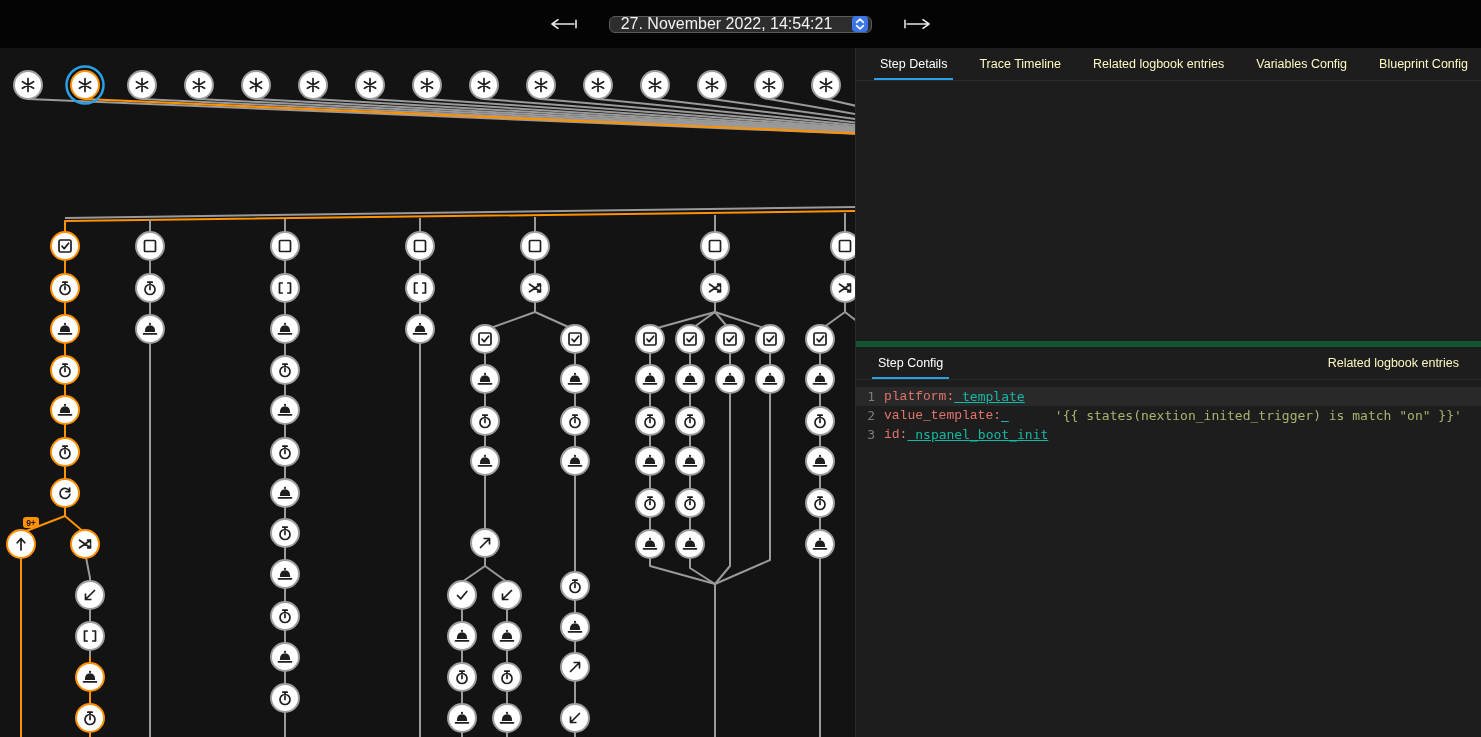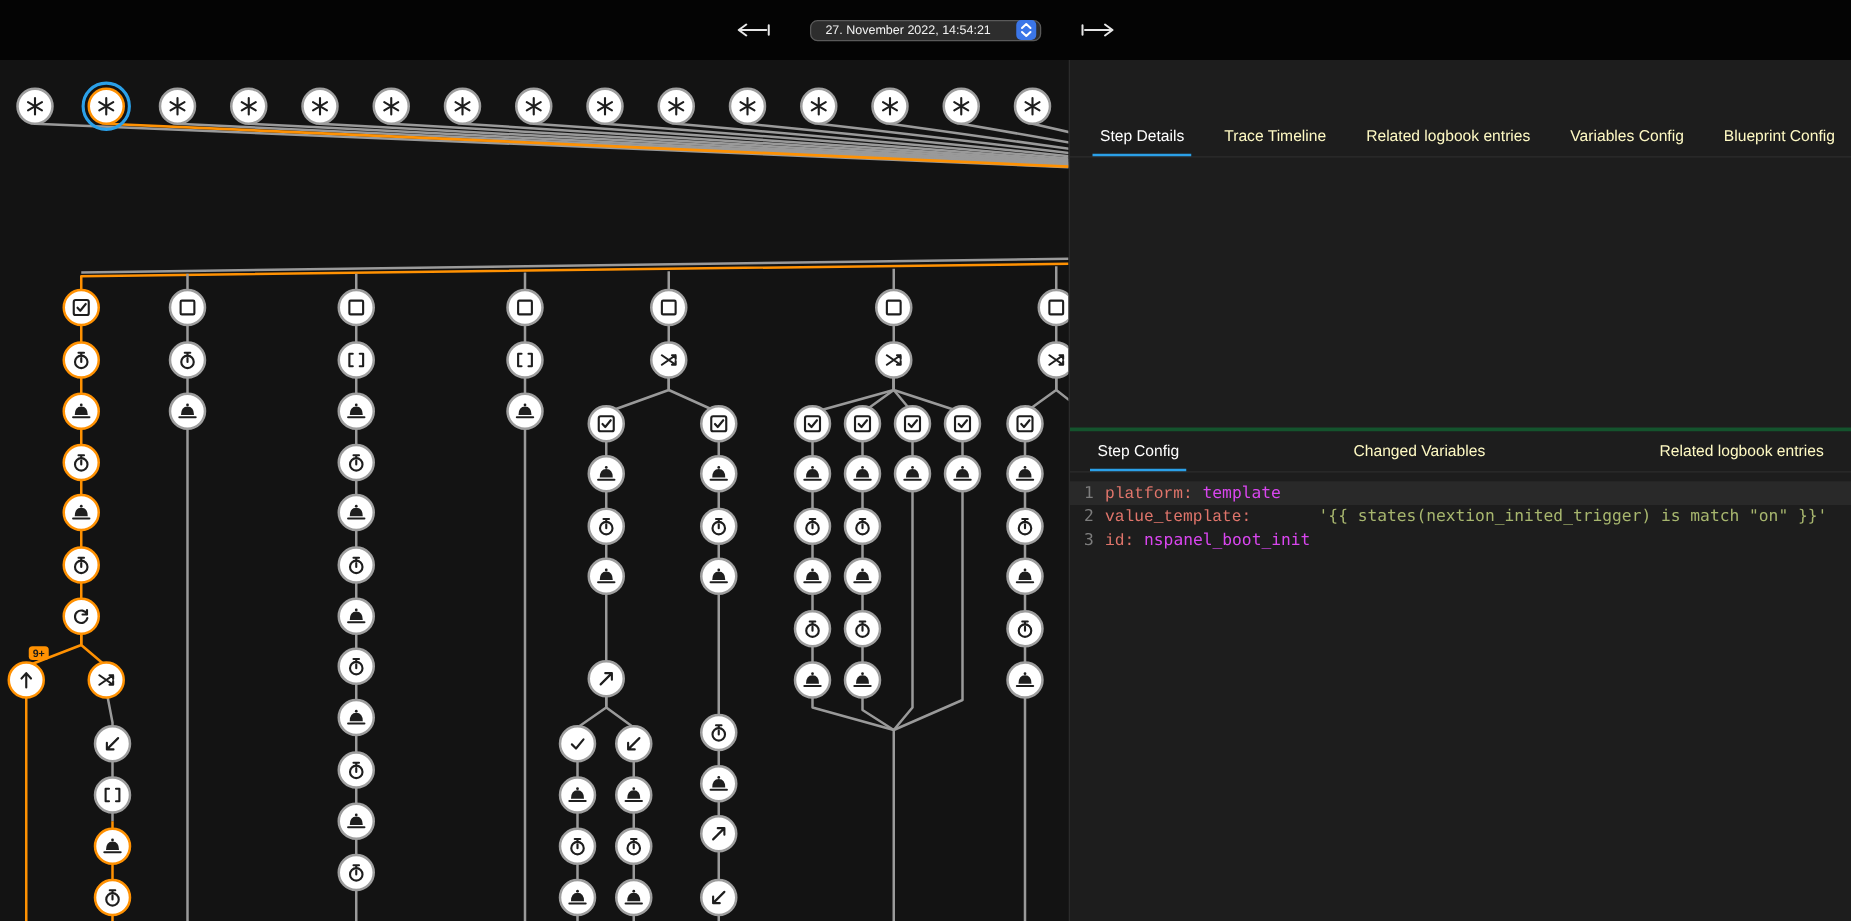--- a/index.html
+++ b/index.html
@@ -15,38 +15,38 @@
     position:absolute; top:0; left:0; width:1481px; height:48px;
     background:#040404; display:flex; align-items:center; justify-content:center; gap:24px;
   }
   .nav-arrow {
     background:none; border:none; padding:4px 6px; cursor:pointer; display:flex; align-items:center;
   }
   .run-select {
     display:flex; align-items:center; gap:20px;
     background:#2d2d2d; border:0.5px solid #5a5a5a; border-radius:6px;
     padding:2px 3px 2px 11px; cursor:pointer;
-    font-size:10px; color:#f2f2f2; height:17px;
+    font-size:16px; color:#f2f2f2; height:17px;
   }
   .stepper {
     width:16px; height:16px; border-radius:4px; background:#3b76e8;
     display:flex; align-items:center; justify-content:center; flex:none;
   }
   
   .graph {
     position:absolute; top:48px; left:0; width:855px; height:689px;
     background:#131313; overflow:hidden;
   }
   .graph svg { display:block; }
   
   .details {
     position:absolute; top:48px; left:855px; width:626px; height:689px;
     background:#1d1d1d; border-left:1px solid #2b2b2b;
   }
-  .panel-top { height:252px; border-bottom:3px solid #14532d;margin-top:45px; }
+  .panel-top { height:299px; border-bottom:6px solid #14532d; }
   .tabbar {
     display:flex; align-items:stretch; height:33px;
     border-bottom:1px solid #2d2d2d;
   }
   .tabbar.spread { justify-content:space-between; padding:0 8px; }
   .tabbar.left { justify-content:space-between; padding:0 6px; }
   .tab {
     background:none; border:none; color:#fef9c3; font-size:12.5px;
     padding:0 16px; cursor:pointer; position:relative; font-family:inherit;
     white-space:nowrap;
@@ -59,21 +59,21 @@
   .panel-body p { margin:0; padding:21px 16px; font-size:14.5px; color:#ededed; }
   
   .code {
     font-family:"DejaVu Sans Mono", monospace;
     font-size:13px; line-height:19px; padding:7px 0 0 0;
   }
   .code-row { display:flex; white-space:pre; }
   .code-row.hl { background:rgba(255,255,255,0.055); }
   .gutter { width:28px; text-align:right; color:#7d7d7d; padding-right:9px; flex:none; }
   .tok-key { color:#e0756b;font-family:Liberation Mono, monospace; }
-  .tok-plain { color:#d946ef; }
+  .tok-plain { color:#14b8a6;text-decoration:underline; }
   .tok-string { color:#a7b66e;margin-left:46px; }
 </style>
 </head>
 <body>
 
 <header class="topbar">
   <button class="nav-arrow">
     <svg width="30" height="14" viewBox="0 0 30 14">
       <path d="M3 7 H25 M3 7 L9 2.6 M3 7 L9 11.4 M27 3.2 V10.8" stroke="#e6e6e6" stroke-width="1.6" fill="none" stroke-linecap="round"></path>
     </svg>
@@ -827,21 +827,20 @@
         <button class="tab active">Step Details</button>
         <button class="tab">Trace Timeline</button>
         <button class="tab">Related logbook entries</button>
         <button class="tab">Variables Config</button>
         <button class="tab">Blueprint Config</button>
       </nav>
   </div>
   <div class="panel-bottom">
     <nav id="bottom-tabs" class="tabbar left">
         <button class="tab active">Step Config</button>
-        <button class="tab">Changed Variables</button>
         <button class="tab">Related logbook entries</button>
       </nav>
     <div class="code" id="code-block">
         <div class="code-row hl"><span class="gutter">1</span><span class="tok-key">platform:</span><span class="tok-plain"> template</span></div>
         <div class="code-row"><span class="gutter">2</span><span class="tok-key">value_template:</span><span class="tok-plain"> </span><span class="tok-string">'{{ states(nextion_inited_trigger) is match "on" }}'</span></div>
         <div class="code-row"><span class="gutter">3</span><span class="tok-key">id:</span><span class="tok-plain"> nspanel_boot_init</span></div>
       </div>
   </div>
 </aside>
 

